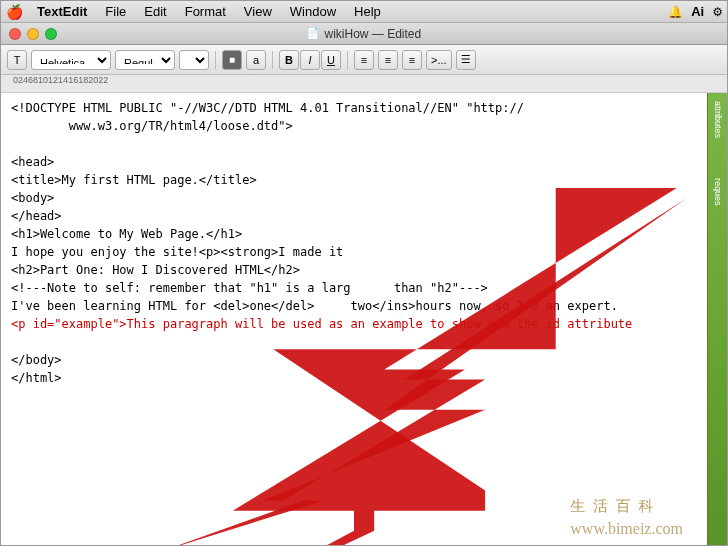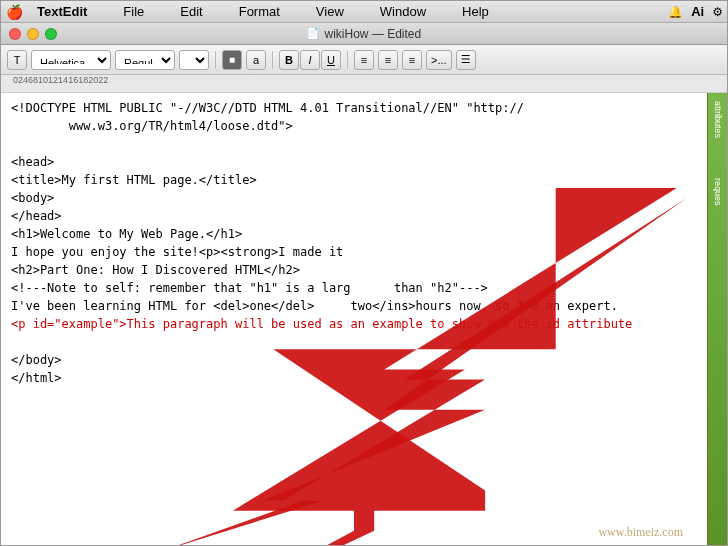--- a/index.html
+++ b/index.html
@@ -32,21 +32,21 @@
       flex-shrink: 0;
     }
     .menubar-apple {
       width: 20px;
       text-align: center;
       font-size: 14px;
       margin-right: 4px;
     }
     .menubar-items {
       display: flex;
-      gap: 20px;
+      gap: 2px;
     }
     .menubar-item {
       padding: 2px 8px;
       font-size: 13px;
       font-weight: 400;
       color: #000;
       cursor: pointer;
       border-radius: 3px;
     }
     .menubar-item.app-name {
@@ -345,21 +345,22 @@
 
         <polygon points="660,50 350,240 430,240 200,370 330,370 110,440 330,390 200,390 450,260 340,260" fill="#cc1111" opacity="0.0"></polygon>
 
         <g transform="translate(150, 50)" opacity="0.93">
 
           <polygon points="520,20 230,200 310,200 80,340 200,340 200,360 50,440 220,360 220,340 330,340 330,320 120,180 400,180 400,20" fill="#cc1111"></polygon>
         </g>
       </svg>
 
       <div class="watermark">
-        <div style="font-size:12px;color:rgba(160,120,40,0.65);">www.bimeiz.com</div>
+        <div style="font-size:15px;color:rgba(160,120,40,0.75);letter-spacing:2px;">生 活 百 科</div>
+        <div style="font-size:16px;color:rgba(160,120,40,0.65);">www.bimeiz.com</div>
       </div>
     </div>
 
     <div class="right-panel">
       <div class="right-panel-text" style="font-size:9px;color:#fff;writing-mode:vertical-rl;margin-top:4px;">attributes</div>
       <div class="right-panel-text" style="font-size:9px;color:#fff;writing-mode:vertical-rl;margin-top:40px;">reques</div>
     </div>
   </div>
 
 </div>

